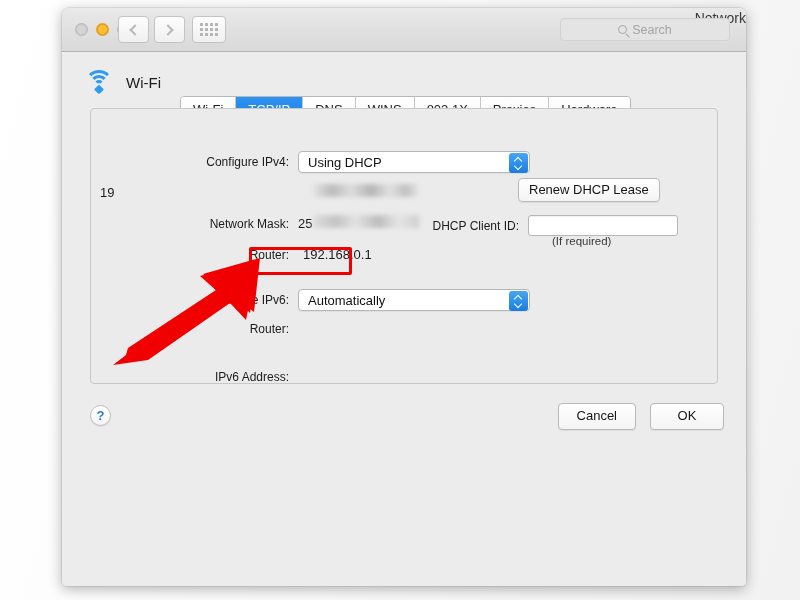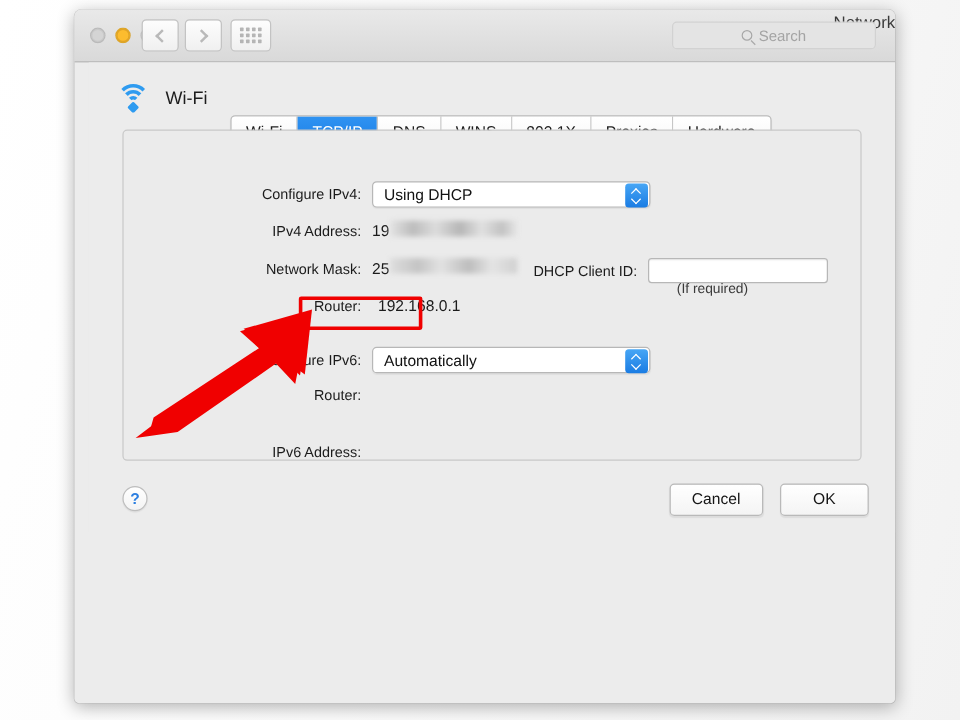--- a/index.html
+++ b/index.html
@@ -87,21 +87,20 @@
     content: ""; position: absolute; right: -4px; bottom: -3px;
     width: 5px; height: 1.4px; background: #a8a8a8; transform: rotate(45deg);
   }
   #search-text { font-size: 12.5px; color: #a4a4a4; }
 
   
   #win-body {
     position: relative;
     height: 392px;
     background: #ececec;
-    margin-left: 12px;
   }
 
   
   #wifi-head { position: absolute; left: 22px; top: 18px; display: flex; align-items: center; gap: 12px; }
   .wifi-icon { width: 30px; height: 24px; position: relative; }
   .wifi-icon .arc {
     position: absolute; left: 50%; transform: translateX(-50%);
     border: 3px solid #2e9bf0; border-bottom-color: transparent;
     border-left-color: transparent; border-right-color: transparent;
     border-radius: 50%;
@@ -301,36 +300,38 @@
           <div class="popup" style="margin-left:9px; width:232px;">
             <span class="ptext">Using DHCP</span>
             <span class="stepper">
               <span class="sc up"></span>
                 <span class="sc dn"></span>
             </span>
           </div>
         </div>
 
         <div class="row" style="left:0; top:76px; width:100%;">
-          <span class="lbl" style="width:198px;">IPv4 Address:</span>
           <span class="val" style="margin-left:9px;">19</span>
         </div>
         <span class="redact b1" style="left:222px; top:75px; width:106px;"></span>
 
         <div class="row" style="left:0; top:107px; width:100%;">
           <span class="lbl" style="width:198px;">Network Mask:</span>
           <span class="val" style="margin-left:9px;">25</span>
         </div>
         <span class="redact b2" style="left:222px; top:106px; width:106px;"></span>
 
         <div class="row" style="left:0; top:138px; width:100%;">
           <span class="lbl" style="width:198px;">Router:</span>
           <span class="val" style="margin-left:14px;">192.168.0.1</span>
         </div>
 
+        <div style="position:absolute; left:427px; top:71px;">
+          <span class="pushbtn">Renew DHCP Lease</span>
+        </div>
 
         <div class="row" style="left:318px; top:106px;">
           <span class="lbl" style="width:110px;">DHCP Client ID:</span>
           <span class="textfield" style="margin-left:9px; width:150px; display:inline-block;"></span>
         </div>
         <div style="position:absolute; left:461px; top:126px; font-size:11.5px; color:#3a3a3a;">(If required)</div>
 
         <div class="row" style="left:0; top:180px; width:100%;">
           <span class="lbl" style="width:198px;">Configure IPv6:</span>
           <div class="popup" style="margin-left:9px; width:232px;">

